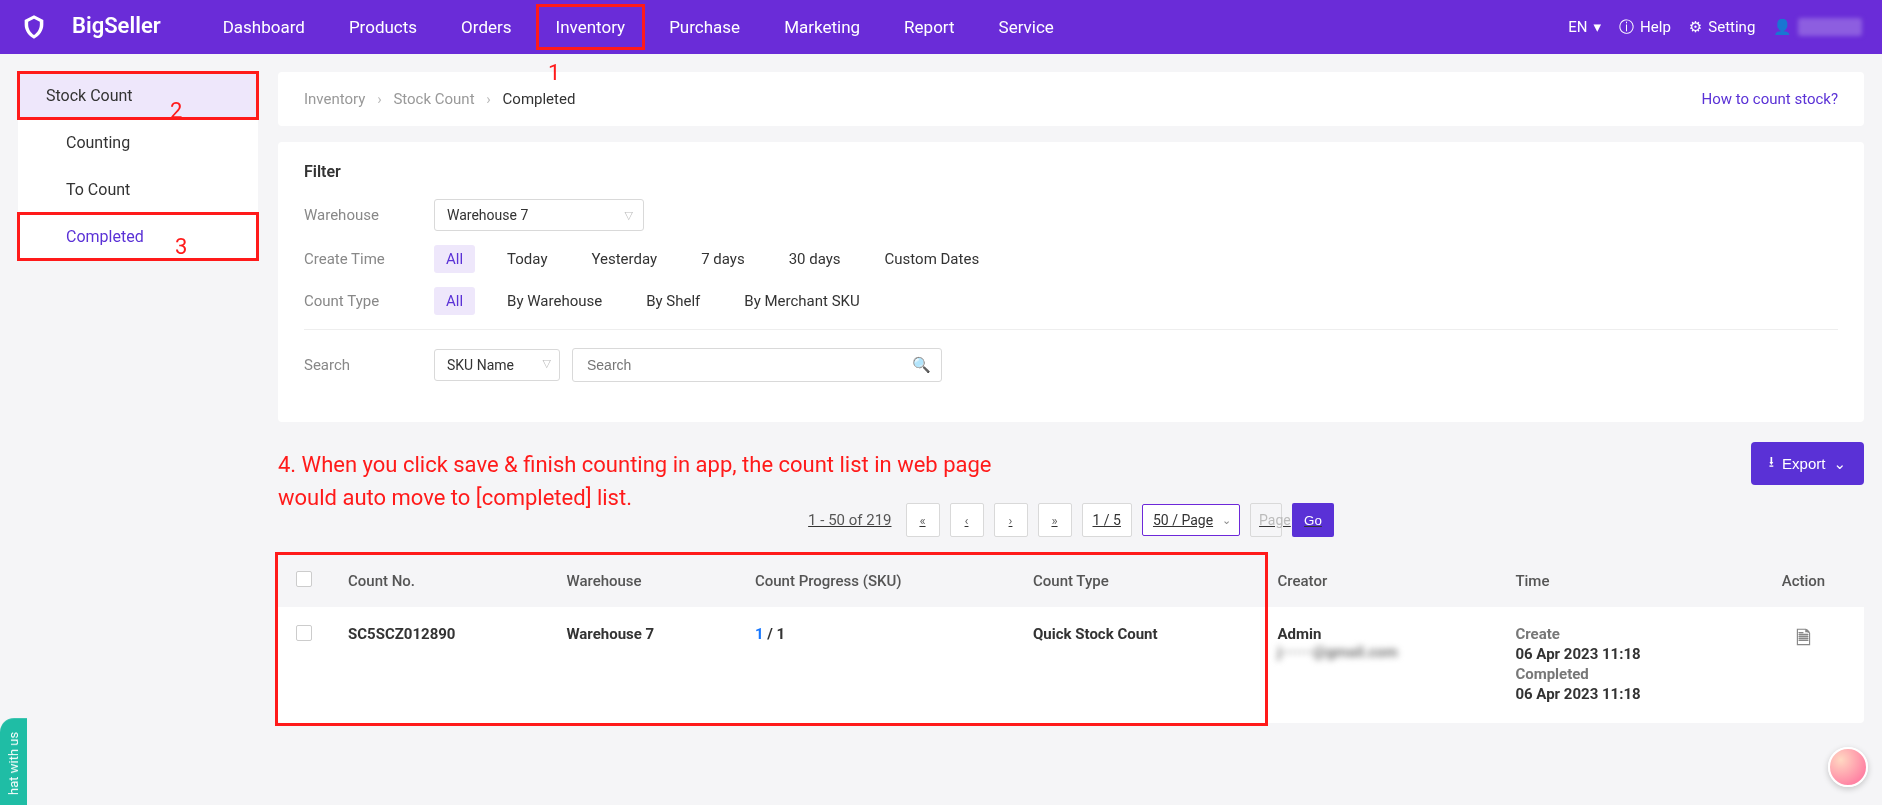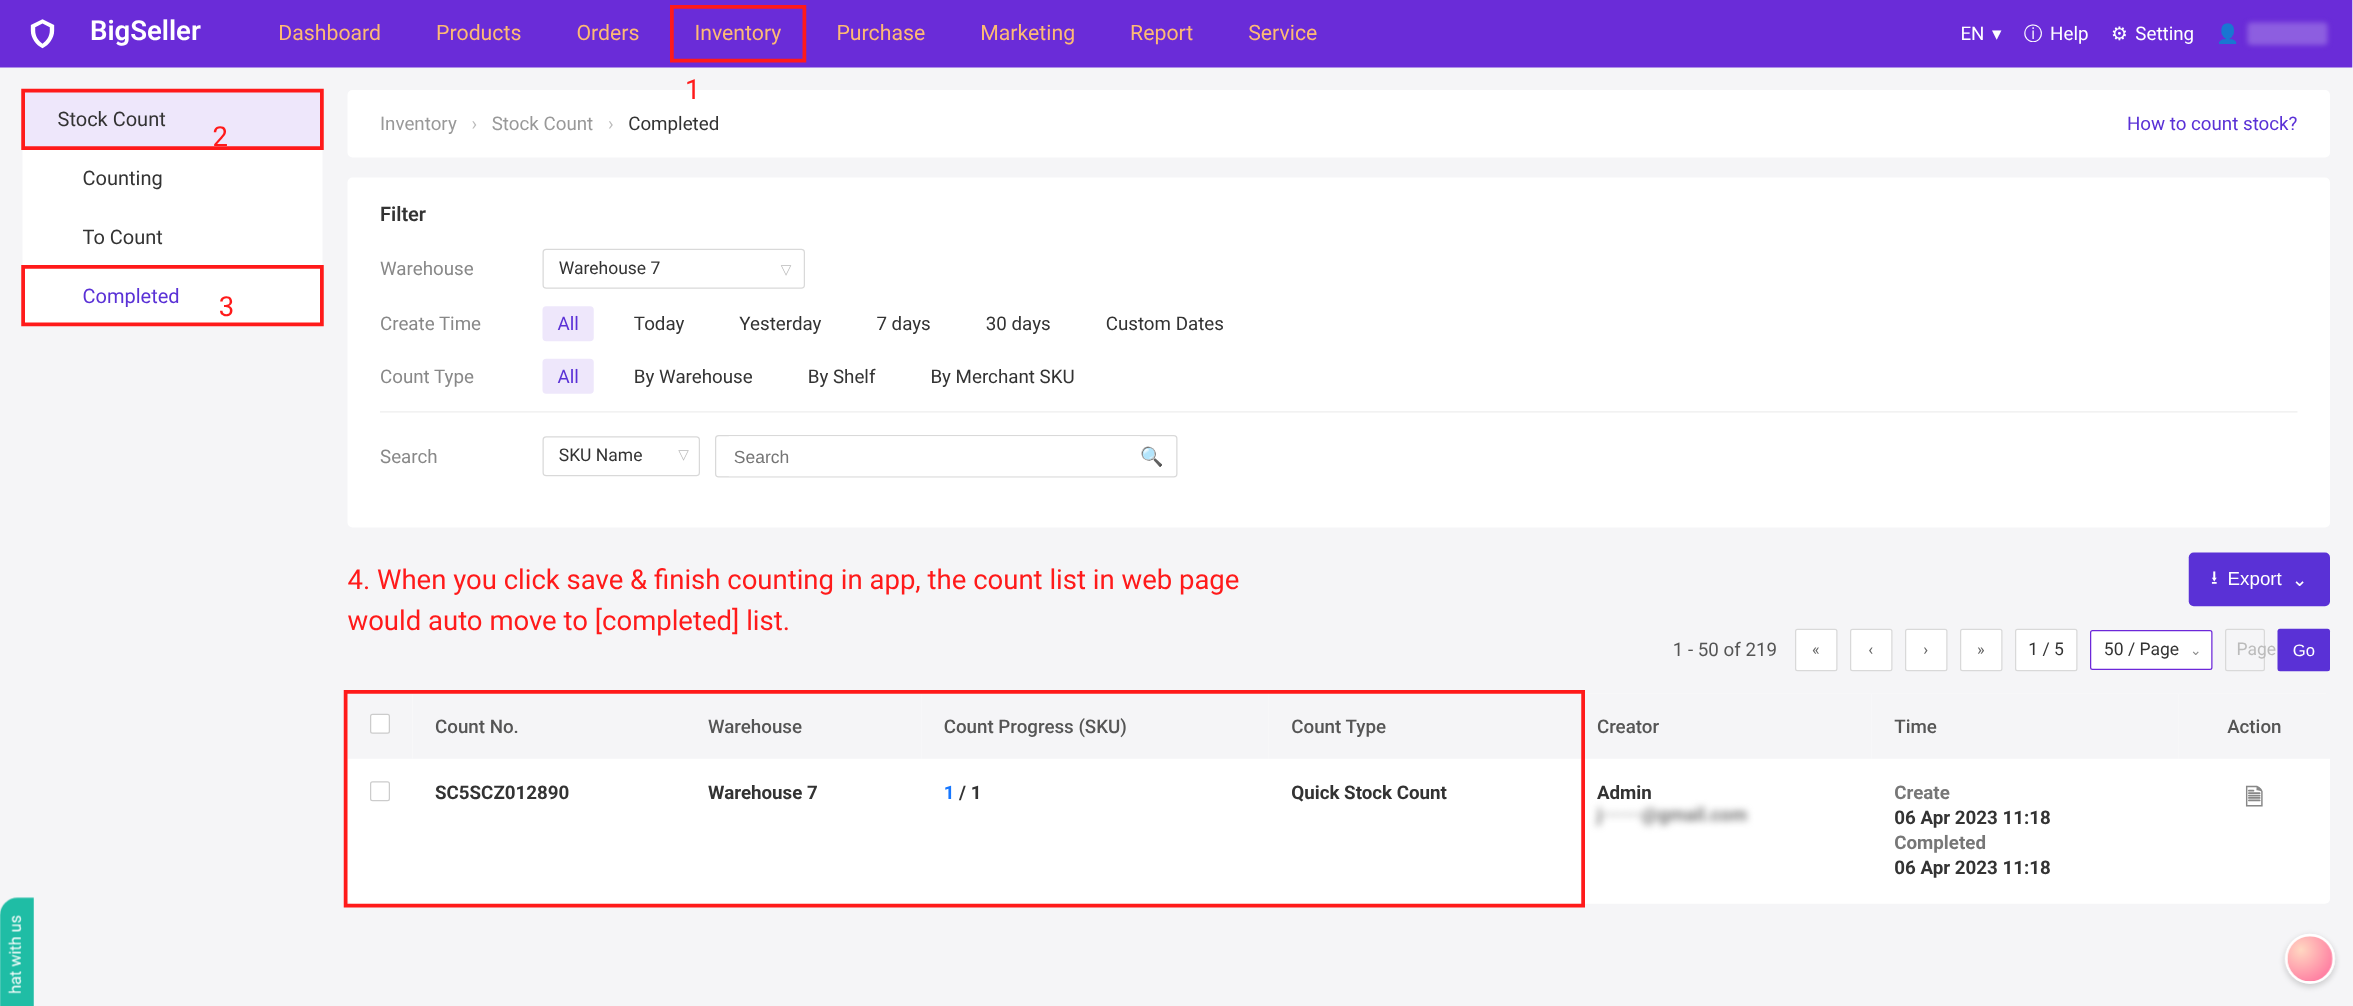--- a/index.html
+++ b/index.html
@@ -3,21 +3,21 @@
 <meta charset="utf-8">
 <style>
   * { box-sizing: border-box; margin: 0; padding: 0; }
   body { font-family: -apple-system, BlinkMacSystemFont, "Segoe UI", Roboto, Arial, sans-serif; background: #f5f5f7; color: #333; font-size: 14px; width: 1882px; }
   
   
   .topnav { background: #6a2cd8; height: 54px; display: flex; align-items: center; padding: 0 20px; color: #fff; }
   .logo { display: flex; align-items: flex-start; gap: 24px; font-size: 22px; font-weight: 600; margin-right: 40px; }
   .logo svg { width: 28px; height: 28px; }
   .nav-items { display: flex; gap: 0; flex: 1; }
-  .nav-item { color: #fdba74; font-size: 17px; padding: 15px 22px; cursor: pointer; position: relative; }
+  .nav-item { color: #ffffff; font-size: 17px; padding: 15px 22px; cursor: pointer; position: relative; }
   .nav-item.highlighted { outline: 3px solid #ff1a1a; outline-offset: -5px; }
   .nav-right { display: flex; align-items: center; gap: 18px; font-size: 15px; }
   .nav-right-item { display: flex; align-items: center; gap: 6px; cursor: pointer; }
   .nav-right .avatar-box { display: flex; align-items: center; gap: 6px; }
   .nav-right .avatar-blur { background: #8d5ee0; width: 64px; height: 18px; border-radius: 3px; filter: blur(2px); }
 
   
   .ann-num { position: absolute; color: #ff1a1a; font-size: 22px; font-weight: 400; }
   .ann1 { left: 548px; top: 60px; }
   .ann2 { left: 170px; top: 98px; }
@@ -58,21 +58,21 @@
   .search-input-wrap { border: 1px solid #d9d9d9; border-radius: 3px; display: flex; align-items: center; width: 370px; padding: 0 10px; }
   .search-input-wrap input { border: none; outline: none; flex: 1; padding: 8px 4px; font-size: 14px; }
   .search-input-wrap .mag { color: #666; font-size: 15px; }
 
   
   .ann-text { color: #ff1a1a; font-size: 22px; line-height: 1.5; margin-top: 26px; max-width: 770px; }
 
   
   .toolbar-row { display: flex; justify-content: flex-end; margin-top: -72px; }
   .export-btn { background: #5a31d6; color: #fff; border: none; border-radius: 4px; padding: 9px 18px; font-size: 15px; display: inline-flex; align-items: center; gap: 8px; cursor: pointer; }
-  .pager-row { display: flex; align-items: center; gap: 10px; justify-content: flex-end; margin-top: 18px; }
+  .pager-row { display: flex; align-items: center; gap: 10px; justify-content: center; margin-top: 18px; text-decoration: underline; }
   .pager-text { color: #555; font-size: 15px; margin-right: 4px; }
   .pager-btn { border: 1px solid #d9d9d9; background: #fff; width: 34px; height: 34px; display:inline-flex; align-items:center; justify-content:center; cursor: pointer; color:#666; border-radius:2px; font-size:13px; }
   .pager-current { border: 1px solid #d9d9d9; background:#fff; height:34px; padding:0 10px; display:inline-flex; align-items:center; border-radius:2px; }
   .per-page { border:1px solid #6d28d9; background:#fff; height:32px; padding:0 26px 0 10px; position:relative; border-radius:2px; cursor:pointer; display:inline-flex; align-items:center;}
   .per-page .chev { position:absolute; right:8px; color:#888; font-size:11px;}
   .page-input { border:1px solid #d9d9d9; height:34px; width:32px; padding:0 8px; border-radius:2px; color:#bbb; display:inline-flex; align-items:center; }
   .go-btn { background:#5a31d6; color:#fff; border:none; height:34px; padding:0 12px; border-radius:2px; cursor:pointer; }
 
   
   .table-wrap { margin-top: 18px; background:#fff; border-radius:4px; }

